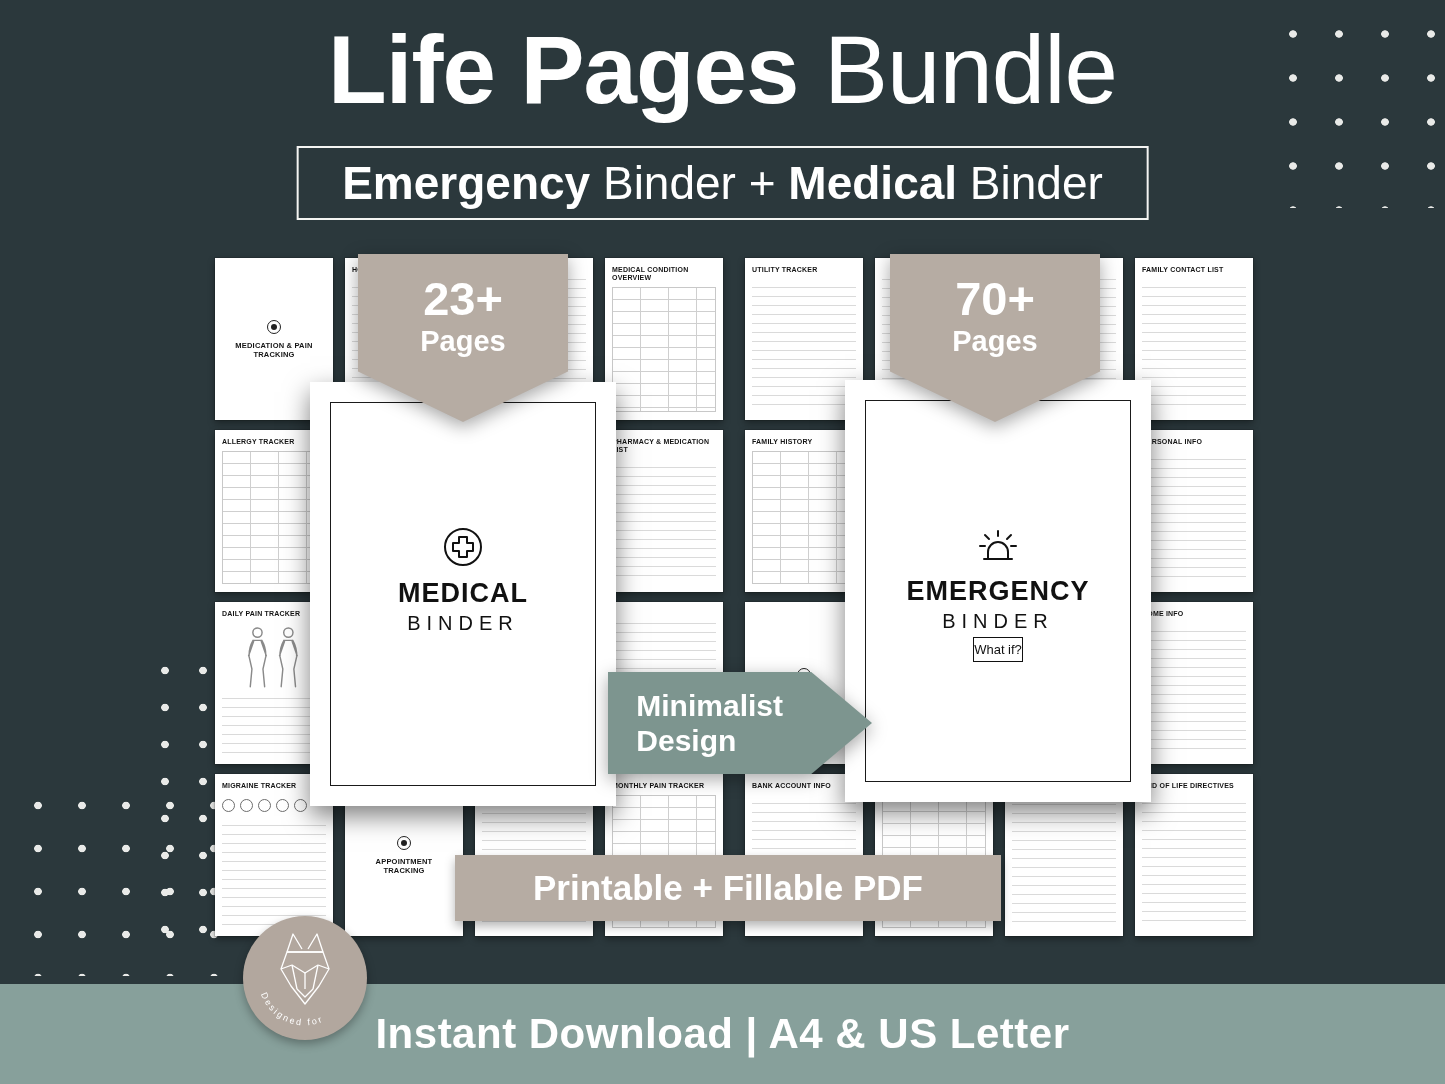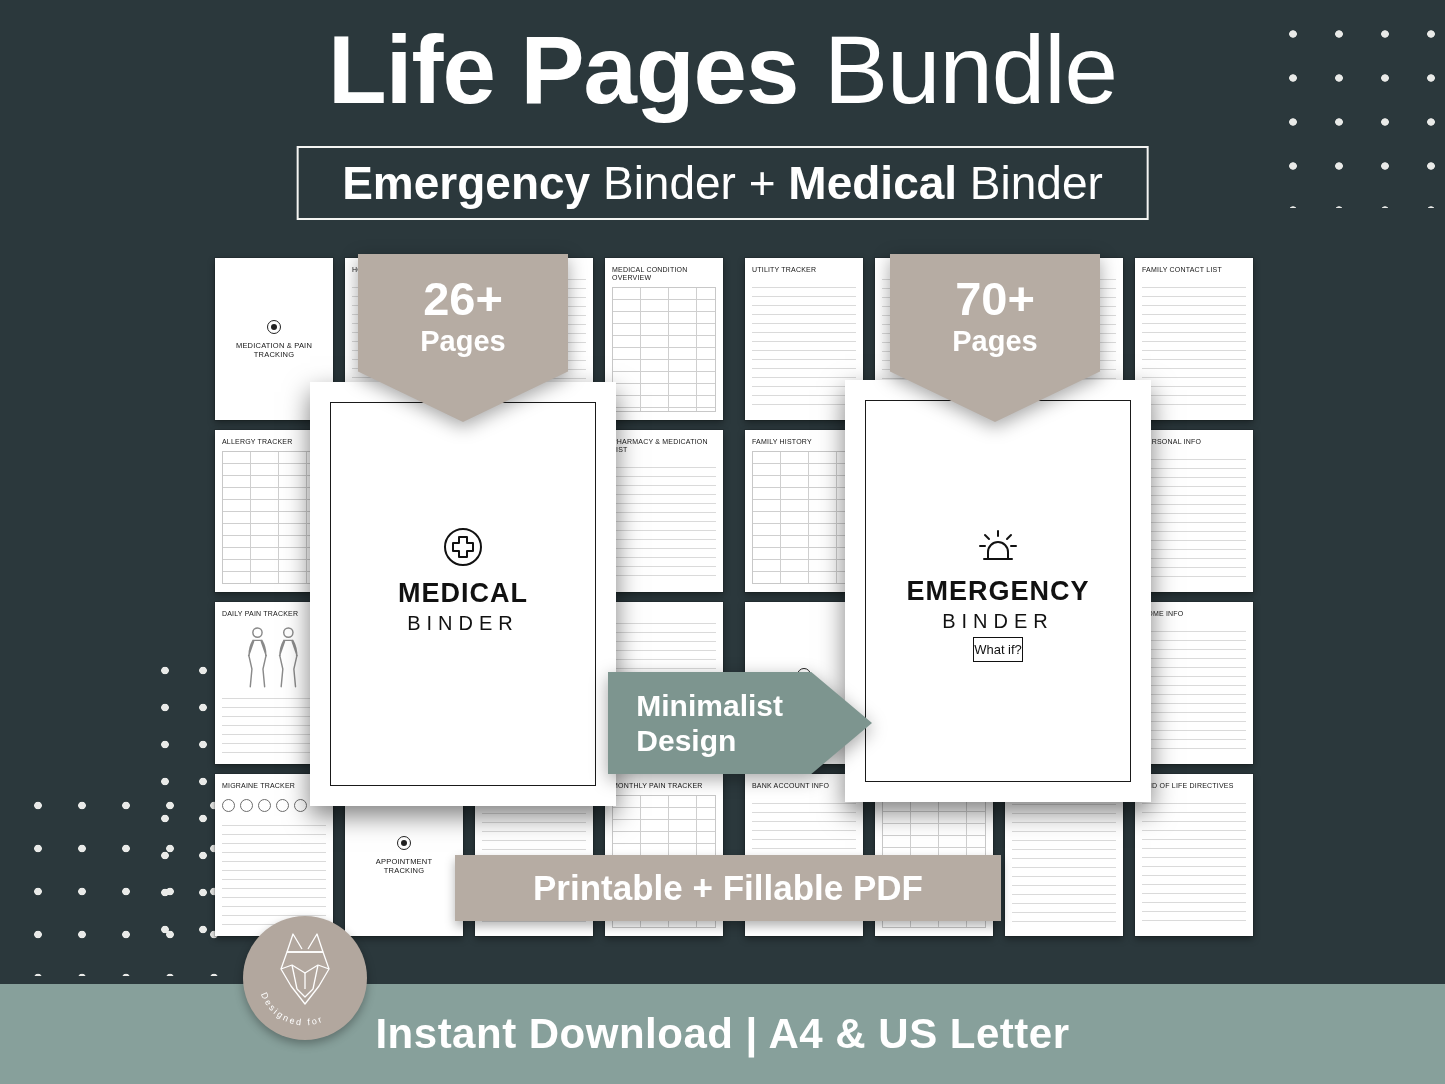--- a/index.html
+++ b/index.html
@@ -20,21 +20,21 @@
   .subtitle{position:absolute;top:146px;left:50%;transform:translateX(-50%);
             border:2px solid #f4f4f2;color:#fff;padding:8px 44px;font-size:46px;line-height:54px;
             white-space:nowrap;z-index:9;}
   .subtitle .b{font-weight:800;}
 
   
   #thumbs{position:absolute;inset:0;z-index:2;}
   .thumb{position:absolute;width:118px;height:162px;background:#fff;box-sizing:border-box;
          padding:8px 7px;display:flex;flex-direction:column;
          box-shadow:0 0 0 1px rgba(0,0,0,.12),0 3px 7px rgba(0,0,0,.38);}
-  .thumb .mt{font-size:7px;font-weight:normal;line-height:8px;letter-spacing:.2px;color:#141414;
+  .thumb .mt{font-size:7px;font-weight:bold;line-height:8px;letter-spacing:.2px;color:#141414;
              text-transform:uppercase;}
   .grow{flex:1;margin-top:5px;}
   .lines{background:repeating-linear-gradient(to bottom,rgba(0,0,0,0) 0 8px,#dadada 8px 9px);}
   .tgrid{border:1px solid #c8c8c8;
          background:repeating-linear-gradient(to bottom,rgba(0,0,0,0) 0 11px,#cfcfcf 11px 12px),
                     repeating-linear-gradient(to right,rgba(0,0,0,0) 0 27px,#cfcfcf 27px 28px);}
   .thumb.cov{align-items:center;justify-content:center;text-align:center;gap:7px;}
   .thumb.cov .mt{width:86%;font-size:7.5px;line-height:9px;}
   .mini-icon{width:12px;height:12px;border:1.4px solid #222;border-radius:50%;display:block;position:relative;}
   .mini-icon::after{content:"";position:absolute;inset:3px;background:#222;border-radius:50%;}
@@ -277,21 +277,21 @@
         </g>
       </svg>
       <div class="cover-h">EMERGENCY</div>
       <div class="cover-s">BINDER</div>
       <div class="whatif">What if?</div>
     </div>
   </div>
 
   <div class="badge-wrap badge-left">
     <div class="badge">
-      <div class="badge-big">26+</div>
+      <div class="badge-big">23+</div>
       <div class="badge-small">Pages</div>
     </div>
   </div>
 
   <div class="badge-wrap badge-right">
     <div class="badge">
       <div class="badge-big">70+</div>
       <div class="badge-small">Pages</div>
     </div>
   </div>

